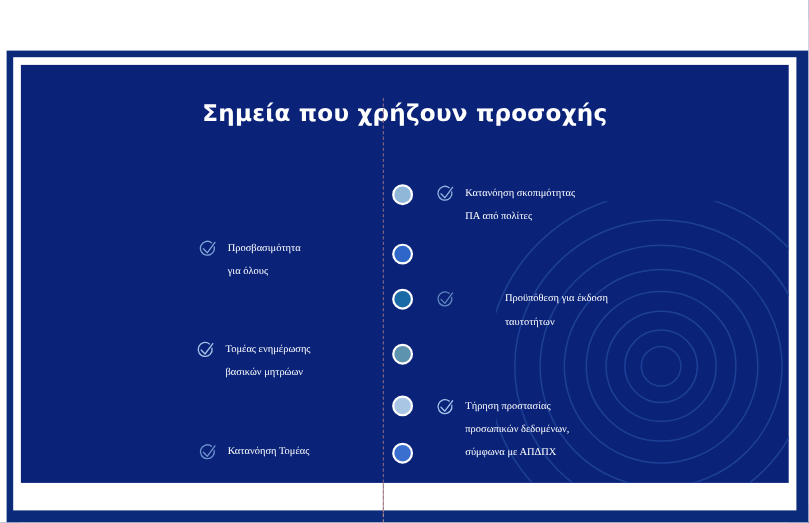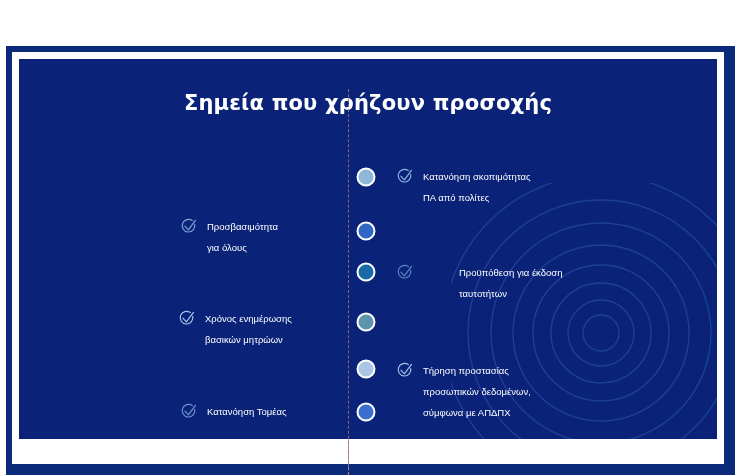--- a/index.html
+++ b/index.html
@@ -113,21 +113,21 @@
   .item.left { justify-content: flex-end; }
 
   .check-icon {
     flex: 0 0 auto;
     width: 19px;
     height: 19px;
     margin-top: 1px;
   }
   .item-text {
     color: #ffffff;
-    font-family: Liberation Sans, sans-serif;
+    font-family: Liberation Serif, serif;
     font-size: 9.5px;
     line-height: 21px;
     white-space: pre-line;
   }
   .item.left .item-text { text-align: left; }
 </style>
 </head>
 <body>
 
 <div id="slide">
@@ -189,21 +189,21 @@
     </svg>
     <div class="item-text">Προϋπόθεση για έκδοση
 ταυτοτήτων</div>
   </div>
 
   <div class="item left" style="left:178px; top:308px;">
     <svg class="check-icon" viewBox="0 0 24 24" fill="none">
       <path d="M19.5 4.2 L10.6 16.2 L6.2 11.6" stroke="#a8c4e8" stroke-width="1.5" stroke-linecap="round" stroke-linejoin="round"></path>
       <path d="M15.6 4.6 A8 8 0 1 0 18.6 9.4" stroke="#a8c4e8" stroke-width="1.5" stroke-linecap="round" fill="none"></path>
     </svg>
-    <div class="item-text">Χρόνος ενημέρωσης
+    <div class="item-text">Τομέας ενημέρωσης
 βασικών μητρώων</div>
   </div>
 
   <div class="item right" style="left:396px; top:360px;">
     <svg class="check-icon" viewBox="0 0 24 24" fill="none">
       <path d="M19.5 4.2 L10.6 16.2 L6.2 11.6" stroke="#a3c2ea" stroke-width="1.5" stroke-linecap="round" stroke-linejoin="round"></path>
       <path d="M15.6 4.6 A8 8 0 1 0 18.6 9.4" stroke="#a3c2ea" stroke-width="1.5" stroke-linecap="round" fill="none"></path>
     </svg>
     <div class="item-text">Τήρηση προστασίας
 προσωπικών δεδομένων,

